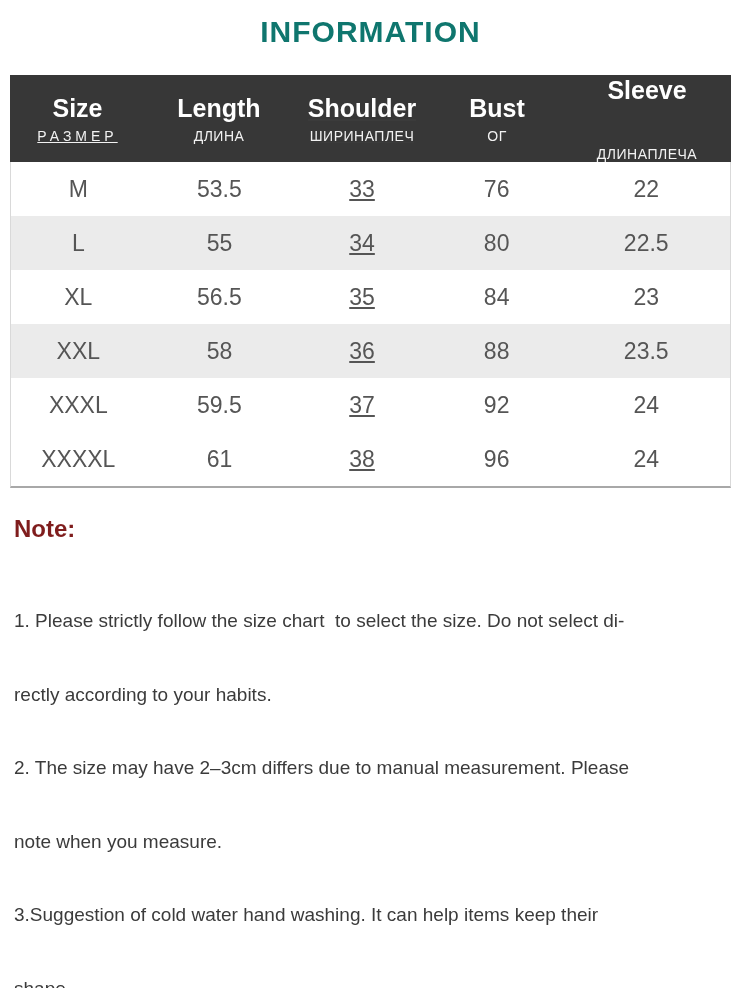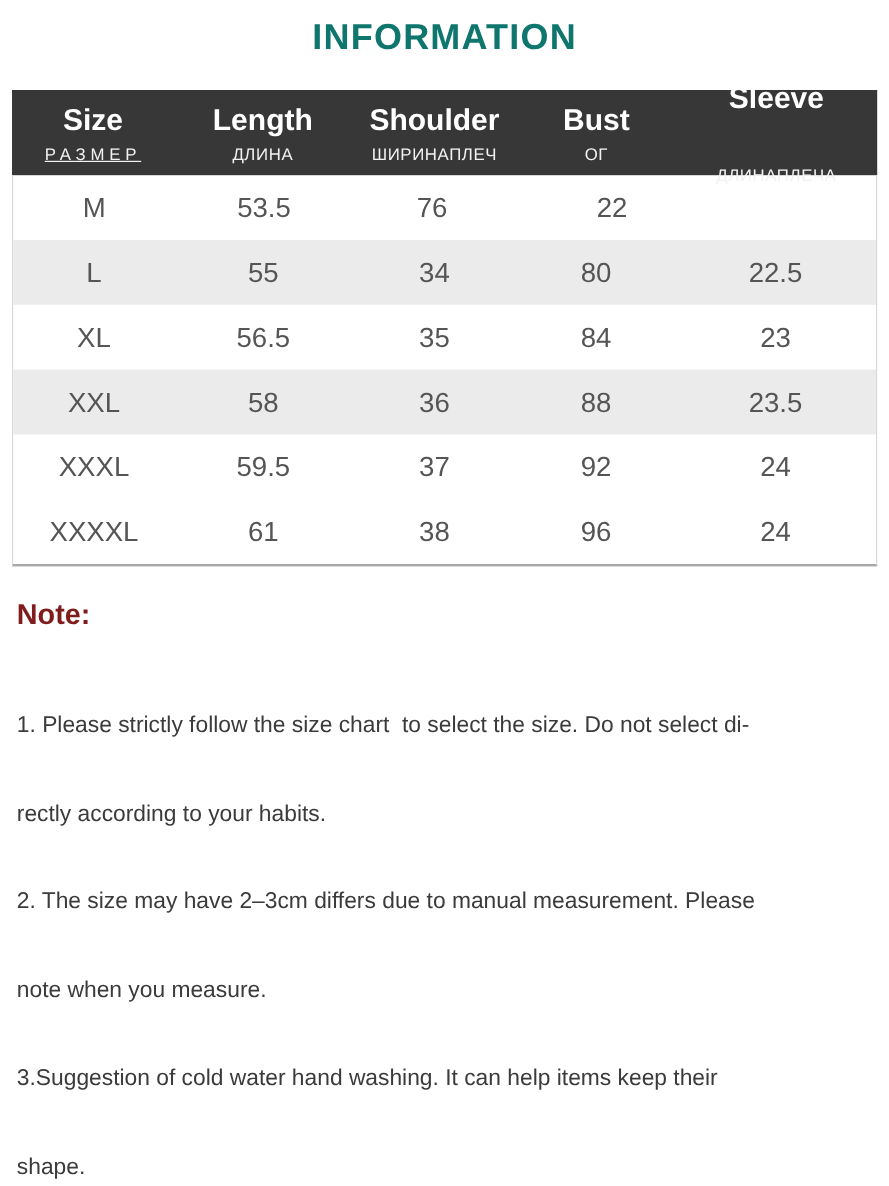--- a/index.html
+++ b/index.html
@@ -28,21 +28,21 @@
     color: #0f766e;
   }
   
   .size-table {
     width: 721px;
     margin: 26px auto 0 auto;
   }
   .thead {
     display: flex;
     background: #373737;
-    height: 71px;
+    height: 87px;
     align-items: center;
   }
   .th {
     display: flex;
     flex-direction: column;
     justify-content: center;
     align-items: center;
     height: 100%;
     box-sizing: border-box;
   }
@@ -76,21 +76,21 @@
   .tr.gray { background: #ebebeb; }
   .td {
     text-align: center;
     font-size: 23px;
     color: #555555;
     box-sizing: border-box;
   }
   
   .c0 { width: 135px; }
   .c1 { width: 148px; }
-  .c2 { width: 138px; }
+  .c2 { width: 138px; text-decoration: underline; }
   .c3 { width: 132px; }
   .c4 { width: 168px; gap: 36px; }
   
   .note-heading {
     margin: 27px 0 0 14px;
     font-size: 24px;
     font-weight: 700;
     color: #7f1d1d;
   }
   .note-lines {
@@ -129,20 +129,21 @@
       <div class="th c4">
         <span class="en">Sleeve</span>
         <span class="ru">ДЛИНАПЛЕЧА</span>
       </div>
     </div>
 
     <div class="tbody">
       <div class="tr">
         <div class="td c0">M</div>
         <div class="td c1">53.5</div>
+        <div class="td c2">33</div>
         <div class="td c3">76</div>
         <div class="td c4">22</div>
       </div>
       <div class="tr gray">
         <div class="td c0">L</div>
         <div class="td c1">55</div>
         <div class="td c2">34</div>
         <div class="td c3">80</div>
         <div class="td c4">22.5</div>
       </div>

